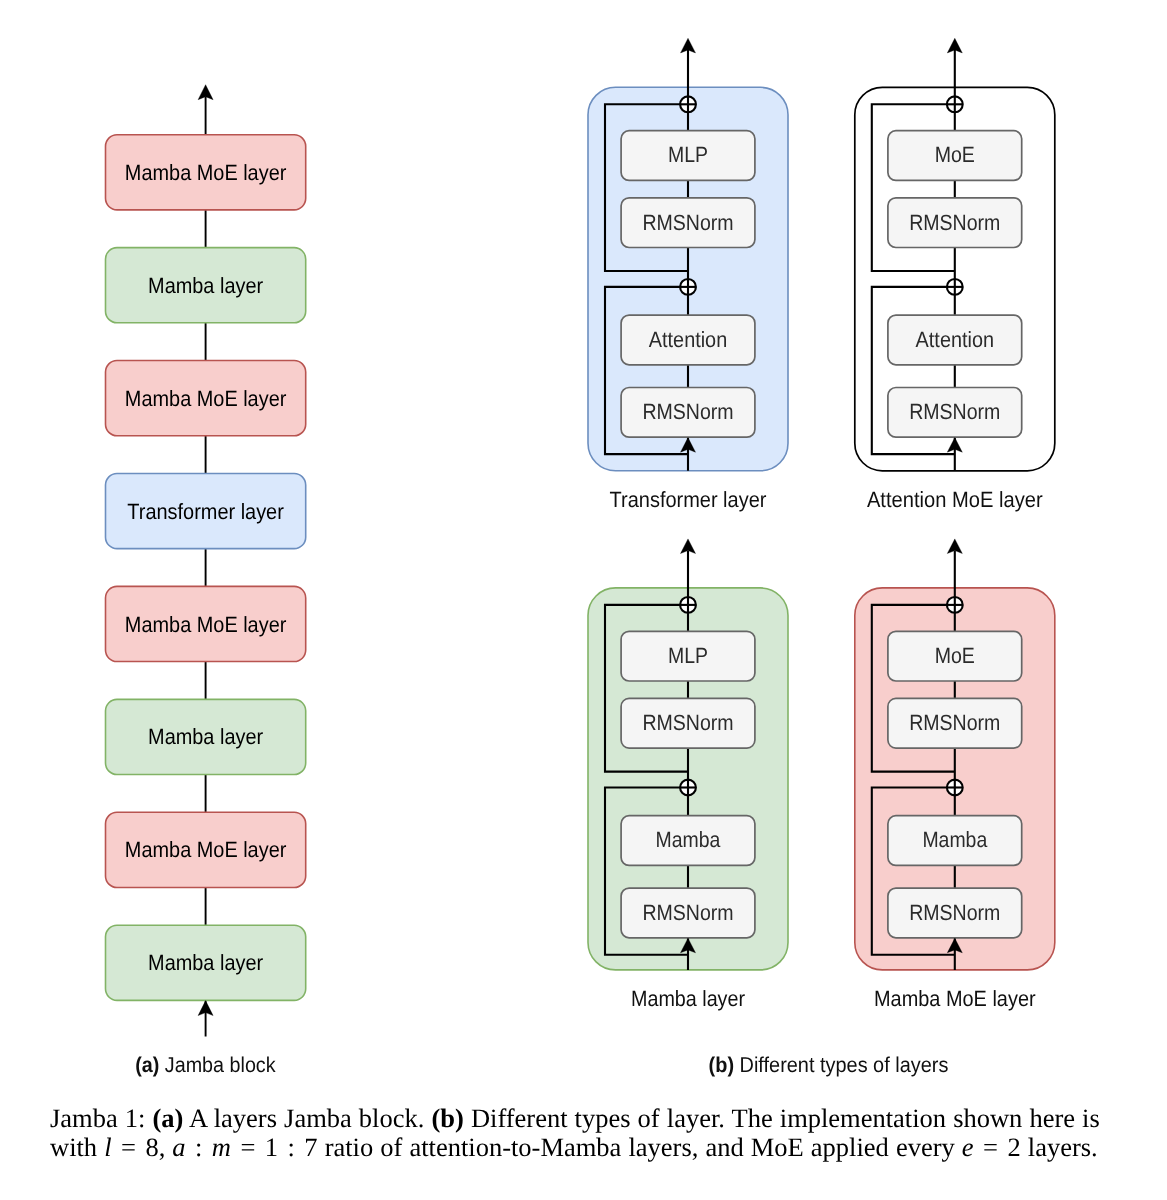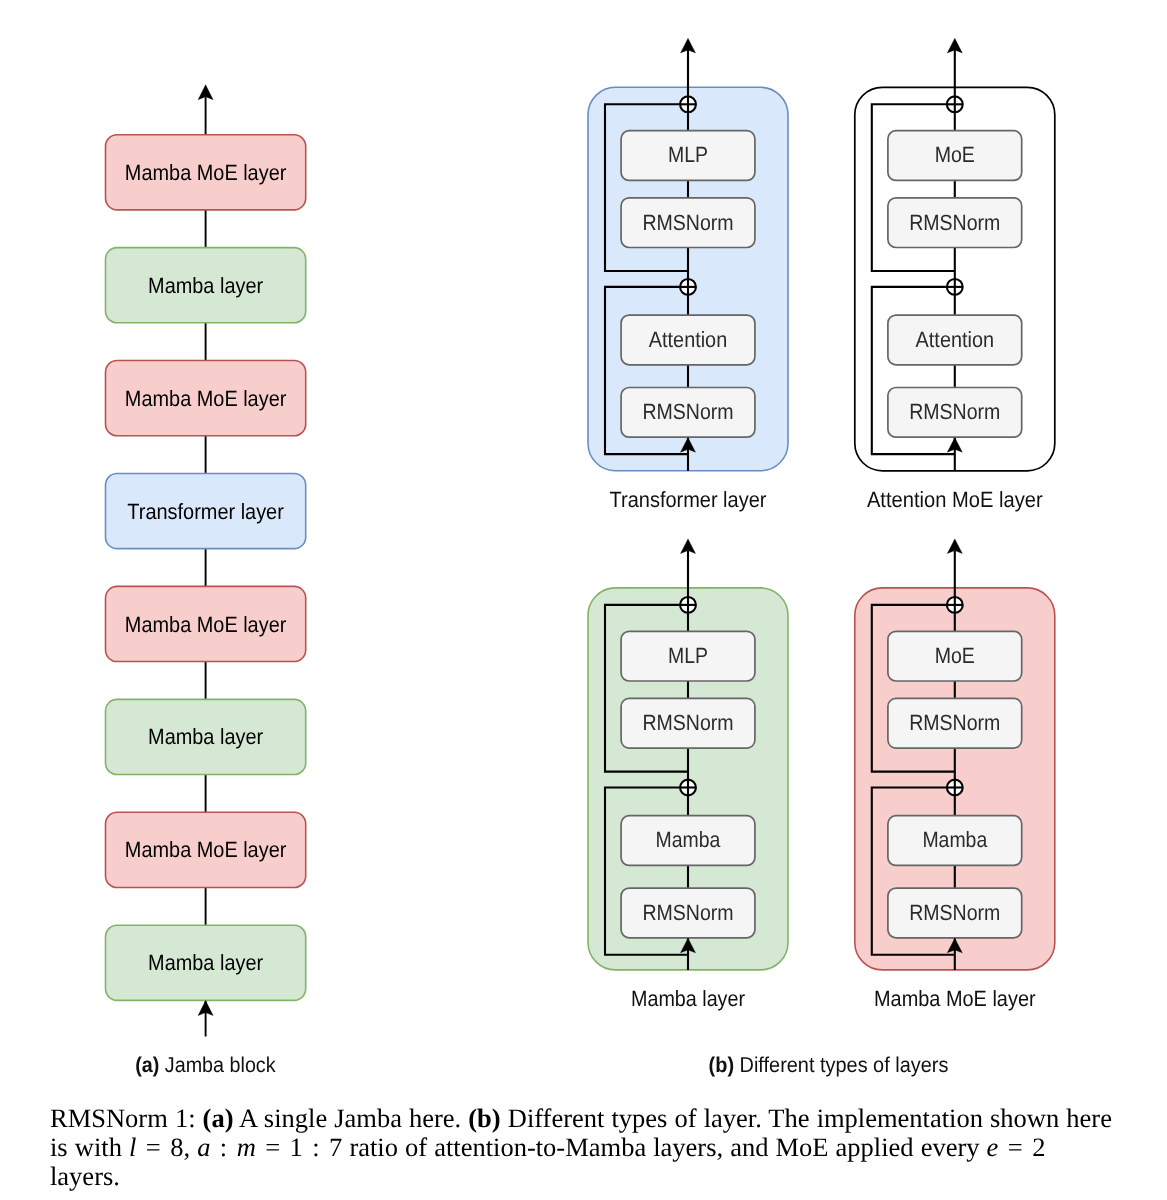--- a/index.html
+++ b/index.html
@@ -142,17 +142,17 @@
         <line x1="947.1999999999999" y1="787.5" x2="962.4" y2="787.5" stroke="#000000" stroke-width="2.1"></line>
         <line x1="954.8" y1="779.9" x2="954.8" y2="795.1" stroke="#000000" stroke-width="2.1"></line>
         <path d="M 954.8 538.9 L 947.3 553.5 L 954.8 550.5799999999999 L 962.3 553.5 Z" fill="#000000" stroke="#000000" stroke-width="0.35" stroke-linejoin="miter"></path>
         <text x="954.8" y="1005.8" class="celltitle" textLength="161.6" lengthAdjust="spacingAndGlyphs">Mamba MoE layer</text>
       </g>
       <g>
         <text x="828.5" y="1072.3" class="subcap" textLength="239.8" lengthAdjust="spacingAndGlyphs"><tspan class="b">(b)</tspan><tspan> Different types of layers</tspan></text>
       </g>
     </svg>
   <div id="caption">
-    <span>RMSNorm 1:</span>
-    <span> </span><span class="bold">(a)</span><span> A single Jamba here. </span><span class="bold">(b)</span><span> Different types of layer. The implementation shown here is</span>
+    <span>Jamba 1:</span>
+    <span> </span><span class="bold">(a)</span><span> A layers Jamba block. </span><span class="bold">(b)</span><span> Different types of layer. The implementation shown here is</span>
     <span>with </span><span class="mi">l</span><span class="ms">=</span><span class="mn">8,</span> <span class="mi">a</span><span class="ms">:</span><span class="mi">m</span><span class="ms">=</span><span class="mn">1</span><span class="ms">:</span><span class="mn">7</span> <span>ratio of attention-to-Mamba layers, and MoE applied every </span><span class="mi">e</span><span class="ms">=</span><span class="mn">2 layers.</span>
   </div>
 </div>
 
 </body></html>

